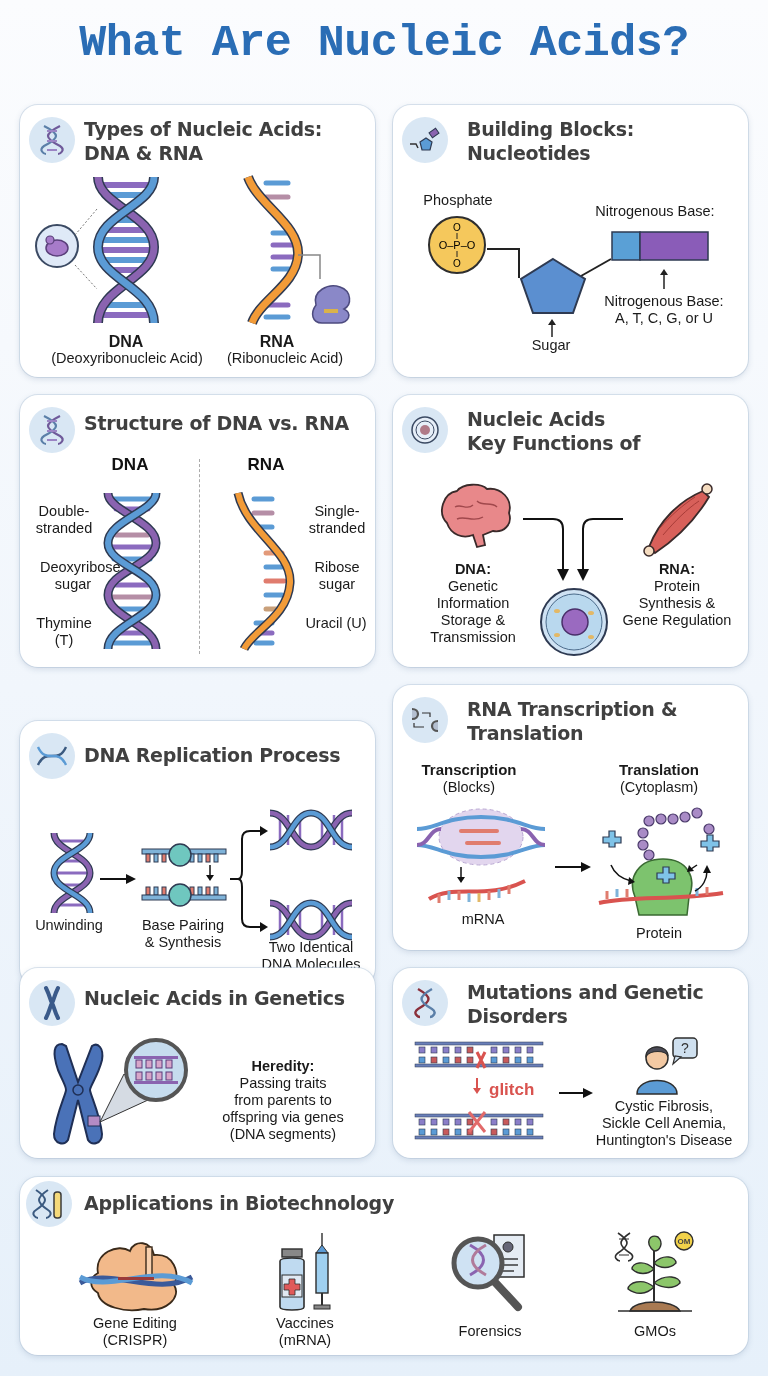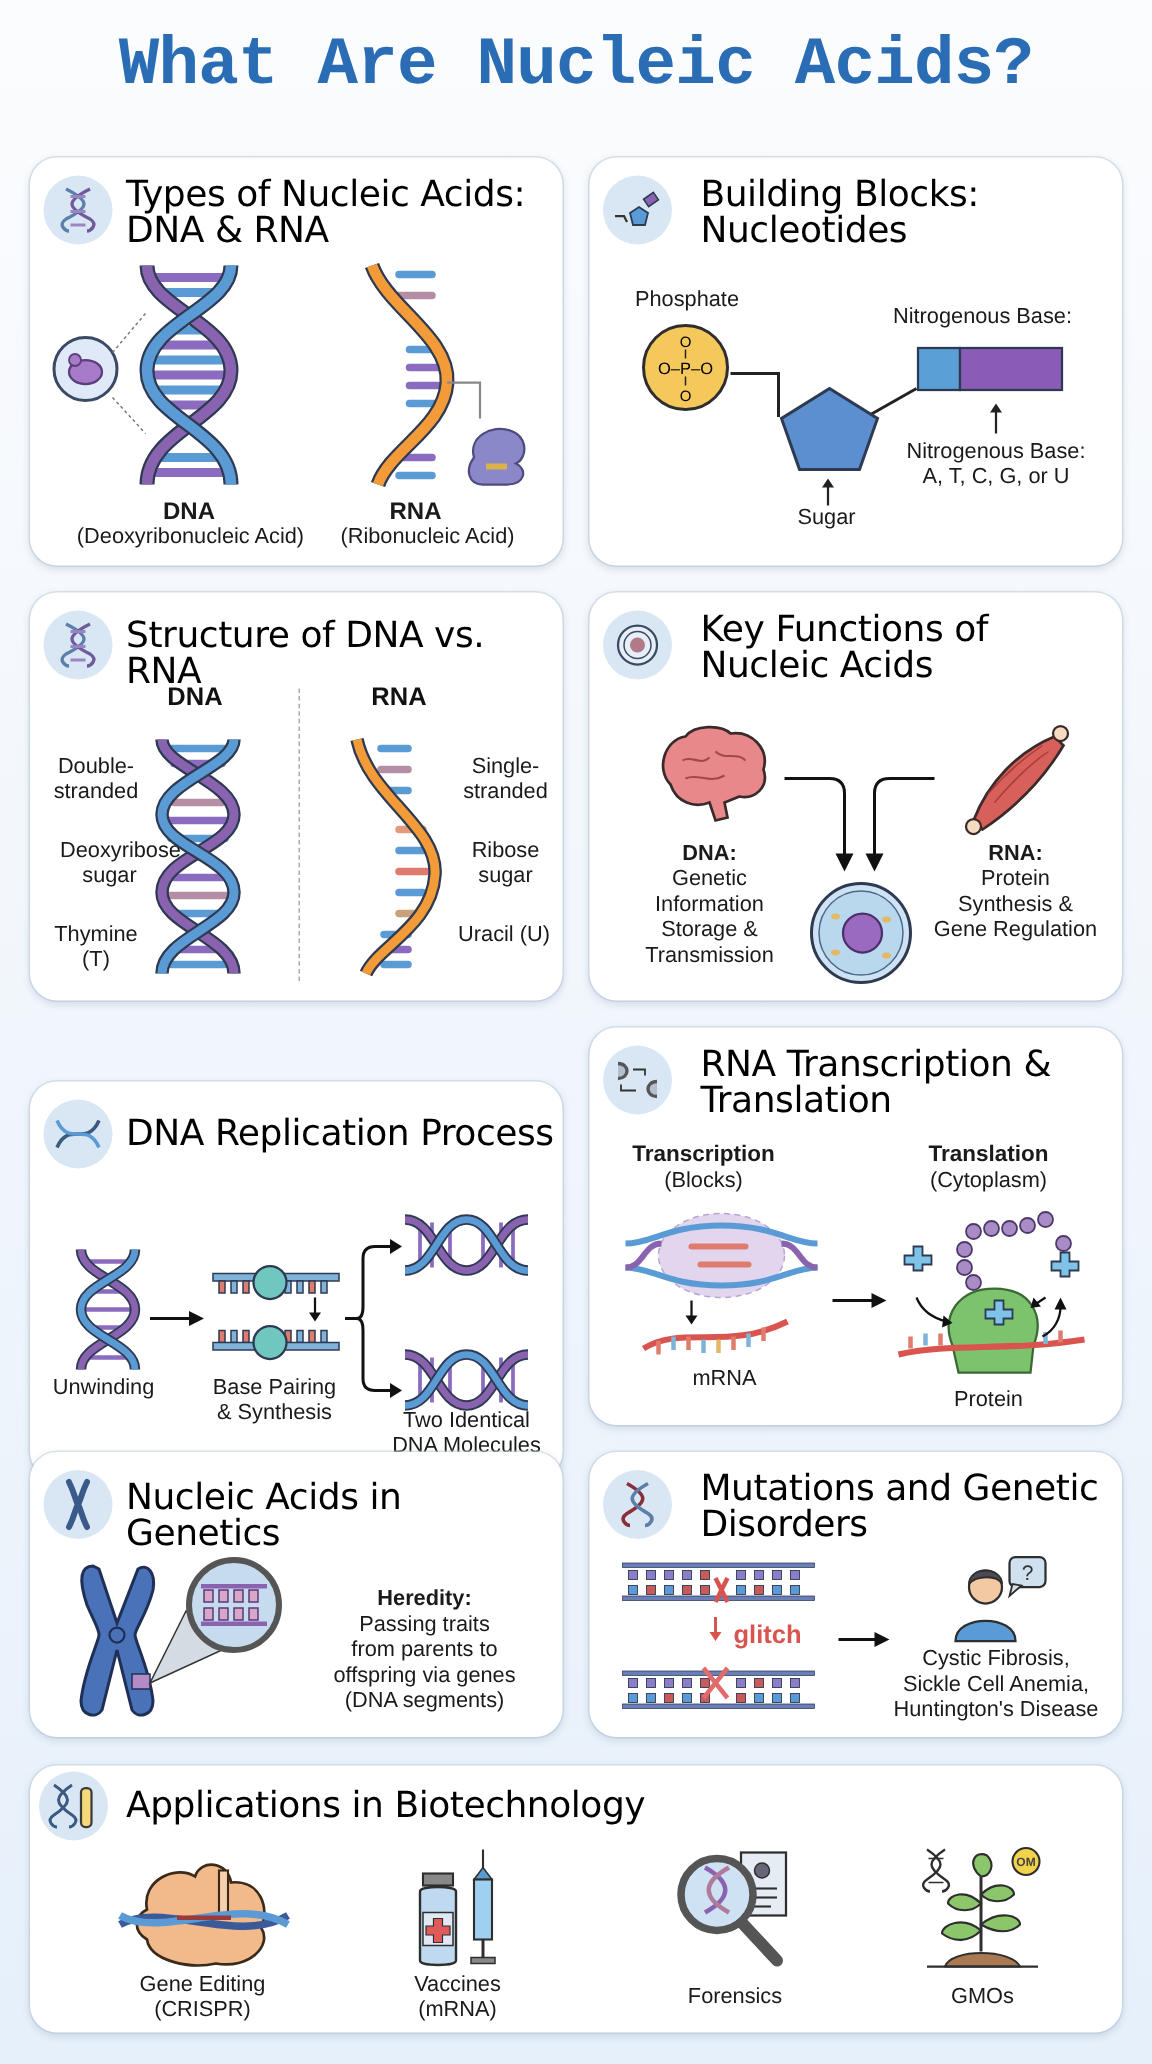--- a/index.html
+++ b/index.html
@@ -17,22 +17,22 @@
   }
   .card {
     position: absolute; background: #fff; border-radius: 18px;
     box-shadow: 0 2px 6px rgba(60,90,130,0.18), 0 0 0 1px rgba(200,215,230,0.6);
   }
   .card-icon {
     position: absolute; left: 9px; top: 12px; width: 46px; height: 46px; border-radius: 50%;
     background: #d9e7f4; display: flex; align-items: center; justify-content: center;
   }
   .card-title {
-    position: absolute; left: 64px; top: 12px; font-size: 24px; font-weight: 400;
-    line-height: 24px; color: #000000; font-family: "DejaVu Sans", sans-serif; letter-spacing: -0.3px;
+    position: absolute; left: 64px; top: 12px; font-size: 19px; font-weight: 700;
+    line-height: 24px; color: #404040; font-family: "DejaVu Sans", sans-serif; letter-spacing: -0.3px;
   }
   .lbl { position: absolute; text-align: center; font-size: 14.5px; line-height: 17px; color: #1a1a1a; }
   .lbl.b { font-weight: 700; }
   .hd { position: absolute; text-align: center; font-size: 17px; font-weight: 700; color: #111; }
   svg { position: absolute; overflow: visible; }
 </style>
 </head>
 <body>
 
 <div class="title">What Are Nucleic Acids?</div>
@@ -233,22 +233,22 @@
 
 <div class="card" style="left:393px;top:395px;width:355px;height:272px;">
   <div class="card-icon">
     <svg width="30" height="30" viewBox="0 0 30 30" style="position:static">
       <circle cx="15" cy="15" r="13" fill="#e6eef8" stroke="#3b4a63" stroke-width="1.5"></circle>
       <circle cx="15" cy="15" r="9" fill="none" stroke="#3b4a63" stroke-width="1"></circle>
       <circle cx="15" cy="15" r="5" fill="#b07a88"></circle>
     </svg>
   </div>
   <div class="card-title" style="left:74px">
+    <div>Nucleic Acids</div>
     <div>Key Functions of</div>
-    <div>Nucleic Acids</div>
   </div>
   <svg style="left:44px;top:88px" width="76" height="70" viewBox="0 0 76 70">
     <path d="M10 40 C0 30,6 10,20 8 C26 0,44 0,50 6 C64 4,76 16,72 30 C76 42,66 50,56 48 L46 52 L48 62 L40 64 L36 52 C26 56,14 52,10 40Z" fill="#e8888a" stroke="#3a2a2a" stroke-width="1.8"></path>
     <path d="M18 24 C24 20,30 28,36 22 M40 18 C46 24,54 18,60 24 M20 36 C28 32,36 40,46 34" stroke="#a0484c" stroke-width="1.4" fill="none"></path>
   </svg>
   <svg style="left:246px;top:86px" width="78" height="76" viewBox="0 0 78 76">
     <path d="M10 66 C20 40,40 20,64 10 L70 16 C58 36,40 56,16 72Z" fill="#d8605a" stroke="#3a2a2a" stroke-width="1.8"></path>
     <circle cx="68" cy="8" r="5" fill="#f5dcc0" stroke="#3a2a2a" stroke-width="1.5"></circle>
     <circle cx="10" cy="70" r="5" fill="#f5dcc0" stroke="#3a2a2a" stroke-width="1.5"></circle>
     <path d="M24 54 C36 40,48 28,60 20 M20 48 C32 34,44 24,56 16" stroke="#a83c38" stroke-width="1" fill="none"></path>

